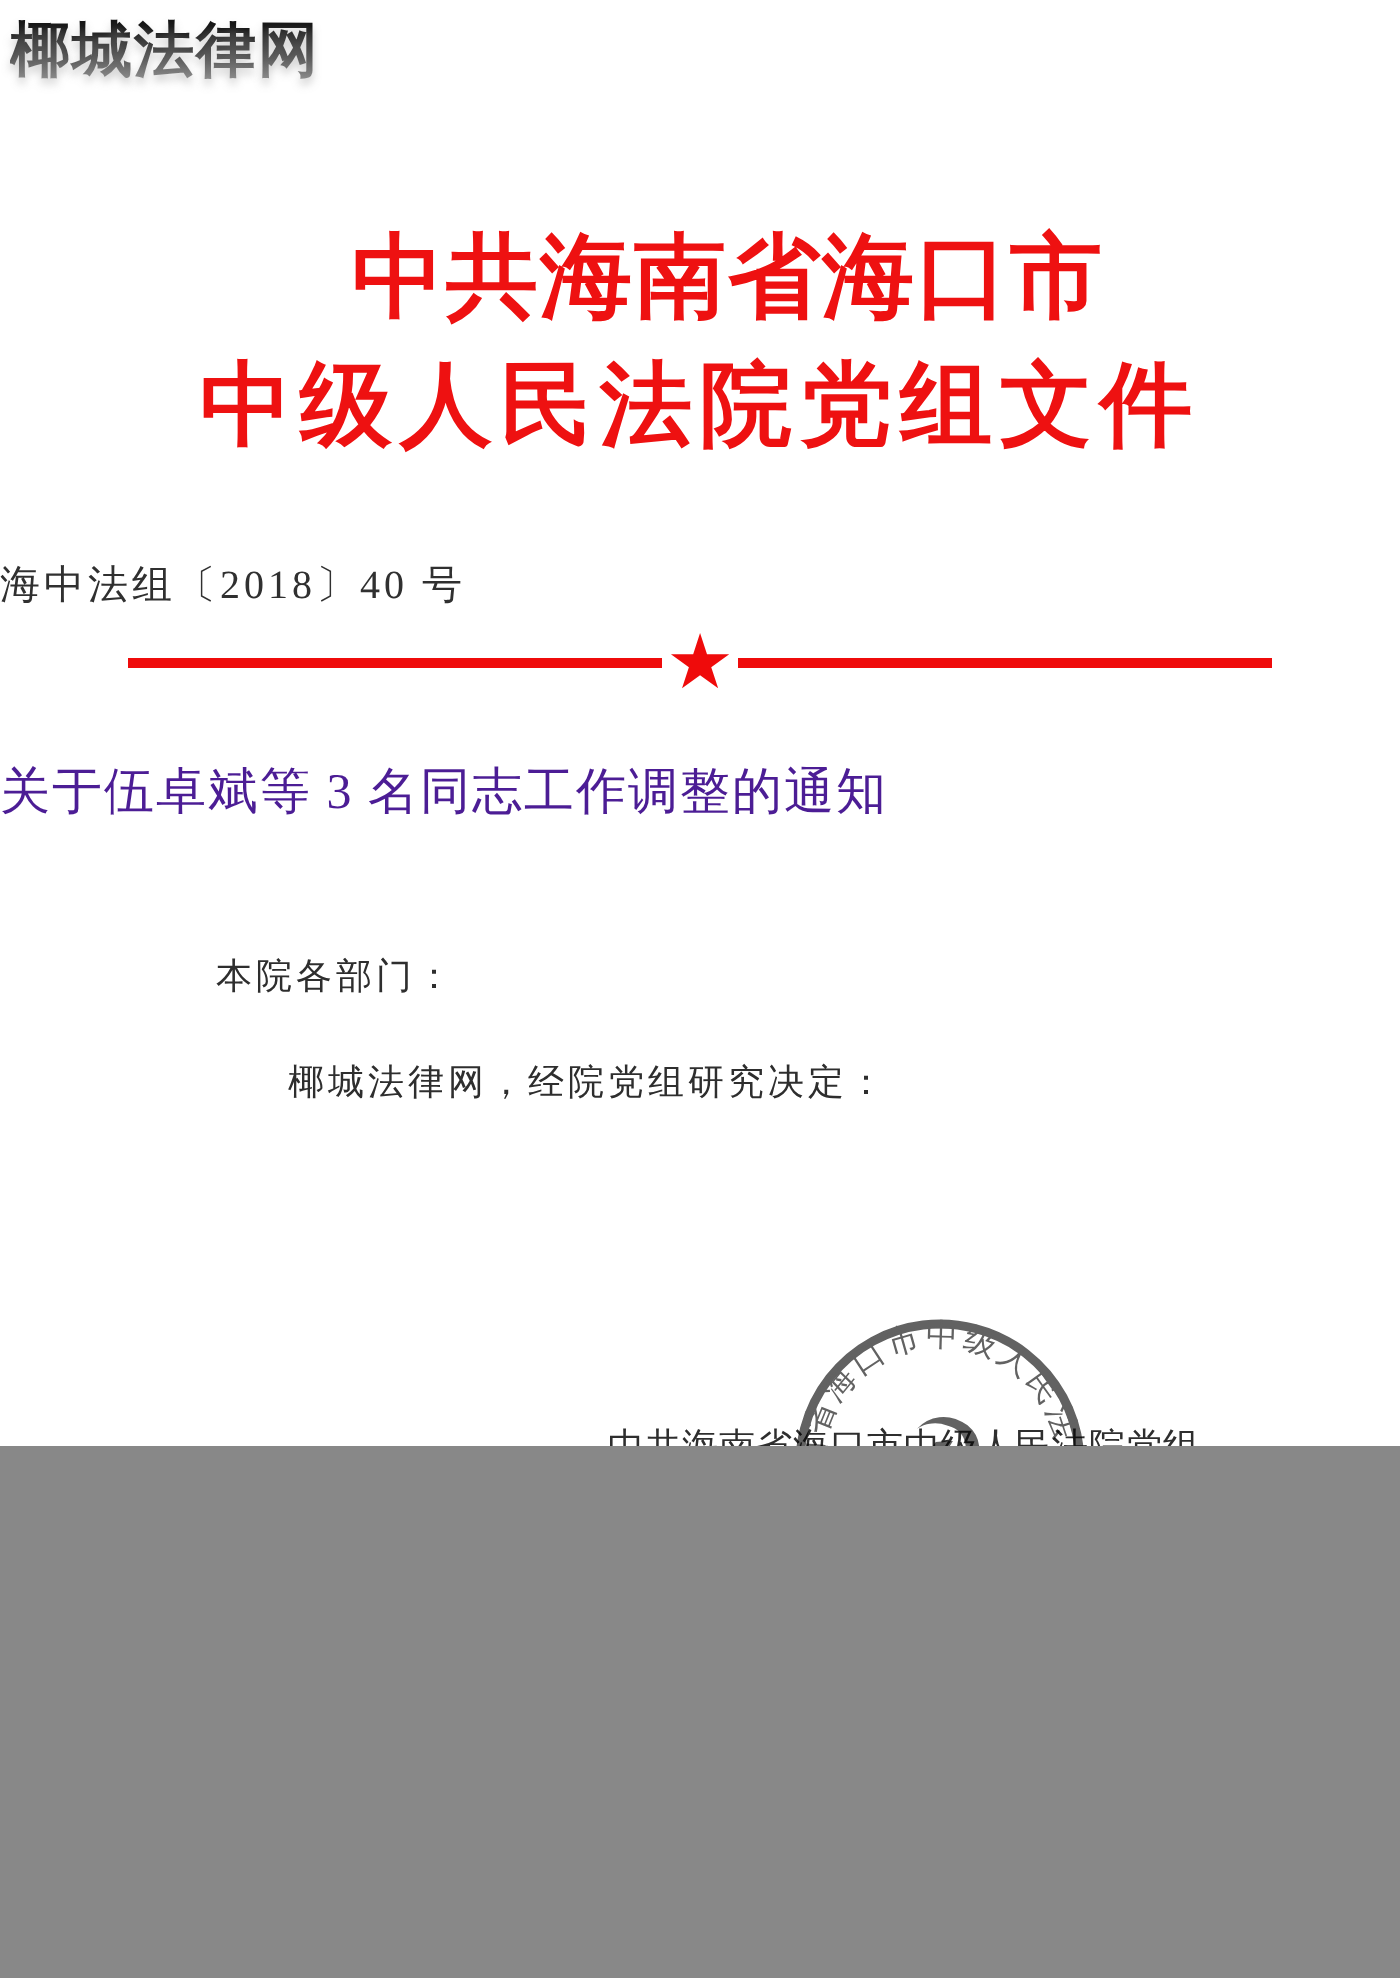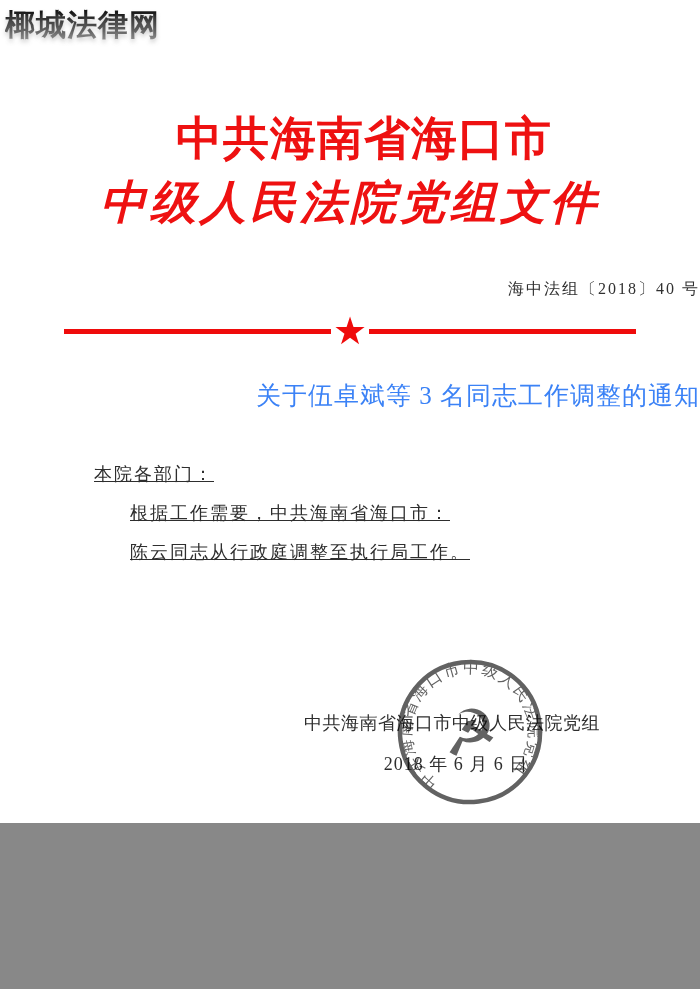--- a/index.html
+++ b/index.html
@@ -1,19 +1,19 @@
 <!DOCTYPE html>
 <html><head>
 <meta charset="utf-8">
 <style>
   html, body { margin: 0; padding: 0; background: #888; }
   .page {
     position: relative;
     width: 700px;
-    height: 823px;
+    height: 723px;
     margin: 0 auto;
     background: #ffffff;
     overflow: hidden;
     font-family: "Liberation Serif", "DejaVu Serif", serif;
     color: #2b2b2b;
   }
 
   
   .watermark {
     position: absolute;
@@ -44,30 +44,29 @@
     font-size: 46px;
     letter-spacing: 1px;
     line-height: 58px;
     margin-left: 28px;
   }
   .letterhead .line2 {
     font-size: 46px;
     letter-spacing: 4px;
     line-height: 58px;
     margin-top: 6px;
-    font-style: italic;
   }
 
   .doc-number {
     position: absolute;
     top: 279px;
     left: 0;
     width: 100%;
-    text-align: right;
-    font-size: 16px;
+    text-align: left;
+    font-size: 20px;
     letter-spacing: 2px;
     color: #303030;
   }
 
   
   .divider {
     position: absolute;
     top: 311px;
     left: 64px;
     right: 64px;
@@ -86,37 +85,37 @@
     font-size: 38px;
     line-height: 38px;
     margin: 0 2px;
   }
 
   .notice-title {
     position: absolute;
     top: 379px;
     left: 0;
     width: 100%;
-    text-align: right;
+    text-align: left;
     font-size: 25px;
     letter-spacing: 1px;
-    color: #3b82f6;
+    color: #4c1d95;
   }
 
   .body-text {
     position: absolute;
     top: 453px;
     left: 90px;
     right: 88px;
     font-size: 18px;
     letter-spacing: 2px;
     line-height: 35px;
     color: #2e2e2e;
   }
-  .body-text p { margin: 4px; text-decoration: underline; }
+  .body-text p { margin: 18px; }
   .body-text p.indent { text-indent: 2em; }
 
   .signature-org {
     position: absolute;
     top: 711px;
     left: 0;
     right: 100px;
     text-align: right;
     font-size: 18px;
     letter-spacing: 0.5px;
@@ -172,22 +171,21 @@
   <div class="divider">
     <div class="bar"></div>
     <span class="star">★</span>
     <div class="bar"></div>
   </div>
 
   <div class="notice-title">关于伍卓斌等 3 名同志工作调整的通知</div>
 
   <div class="body-text">
     <p>本院各部门：</p>
-    <p class="indent">根据工作需要，中共海南省海口市：</p>
-    <p class="indent">陈云同志从行政庭调整至执行局工作。</p>
+    <p class="indent">椰城法律网，经院党组研究决定：</p>
   </div>
 
   <div class="signature-org">中共海南省海口市中级人民法院党组</div>
 
   <div class="signature-date">2018 年 6 月 6 日</div>
 
   <div class="seal">
     <svg viewBox="0 0 172 172" xmlns="http://www.w3.org/2000/svg">
       <circle cx="86" cy="86" r="70" fill="none" stroke="#4c4c4c" stroke-width="4.5"></circle>
       <defs>

